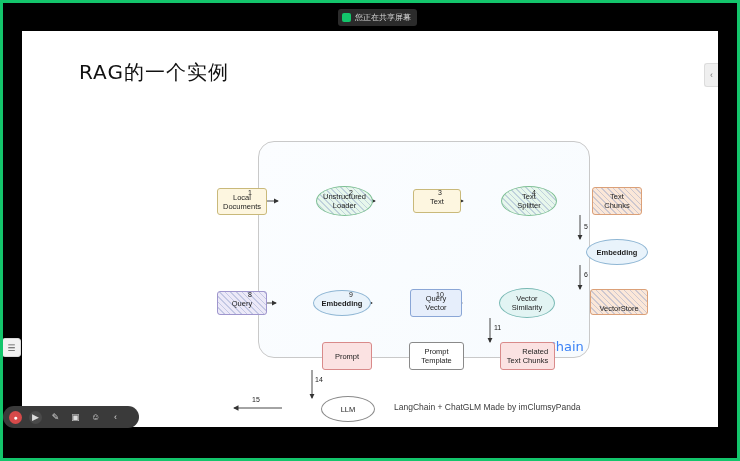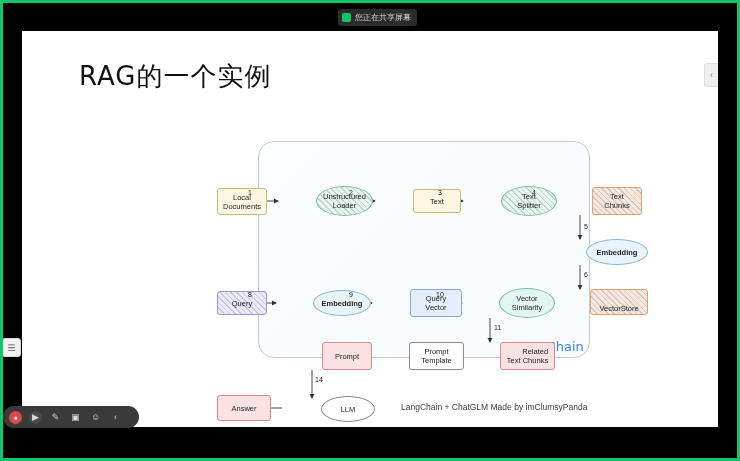--- a/index.html
+++ b/index.html
@@ -63,21 +63,21 @@
     width: 696px;
     height: 396px;
     background: #ffffff;
     overflow: hidden;
   }
 
   .slide-title {
     position: absolute;
     left: 57px;
     top: 28px;
-    font-size: 26px;
+    font-size: 20px;
     color: #111111;
     letter-spacing: 1px;
     font-family: "DejaVu Sans", sans-serif;
   }
 
   
   .right-handle {
     position: absolute;
     right: 0px;
     top: 32px;
@@ -161,21 +161,21 @@
   .panel-label {
     position: absolute;
     left: 343px;
     top: 208px;
     font-size: 13px;
     color: #3b82f6;
     font-family: "DejaVu Sans", sans-serif;
   }
   .caption {
     position: absolute;
-    left: 229px;
+    left: 222px;
     top: 271px;
     font-size: 8.5px;
     color: #3b3b3b;
   }
 
   .node {
     position: absolute;
     box-sizing: border-box;
     display: flex;
     align-items: center;
@@ -359,20 +359,17 @@
       <div class="node rect f-pink" style="left:113px;top:211px;width:50px;height:28px;">
         <span>Prompt</span>
       </div>
       <div class="edge-num" style="left:143px;top:245px;">14</div>
 
       <div class="node ellipse f-white" style="left:112px;top:265px;width:54px;height:26px;">
         <span>LLM</span>
       </div>
       <div class="edge-num" style="left:80px;top:265px;">15</div>
 
-      <div class="node rect f-pink" style="left:8px;top:264px;width:54px;height:26px;">
-        <span>Answer</span>
-      </div>
 
       <div class="caption">LangChain + ChatGLM Made by imClumsyPanda</div>
     </div>
   </div>
 </div>
 
 </body></html>

